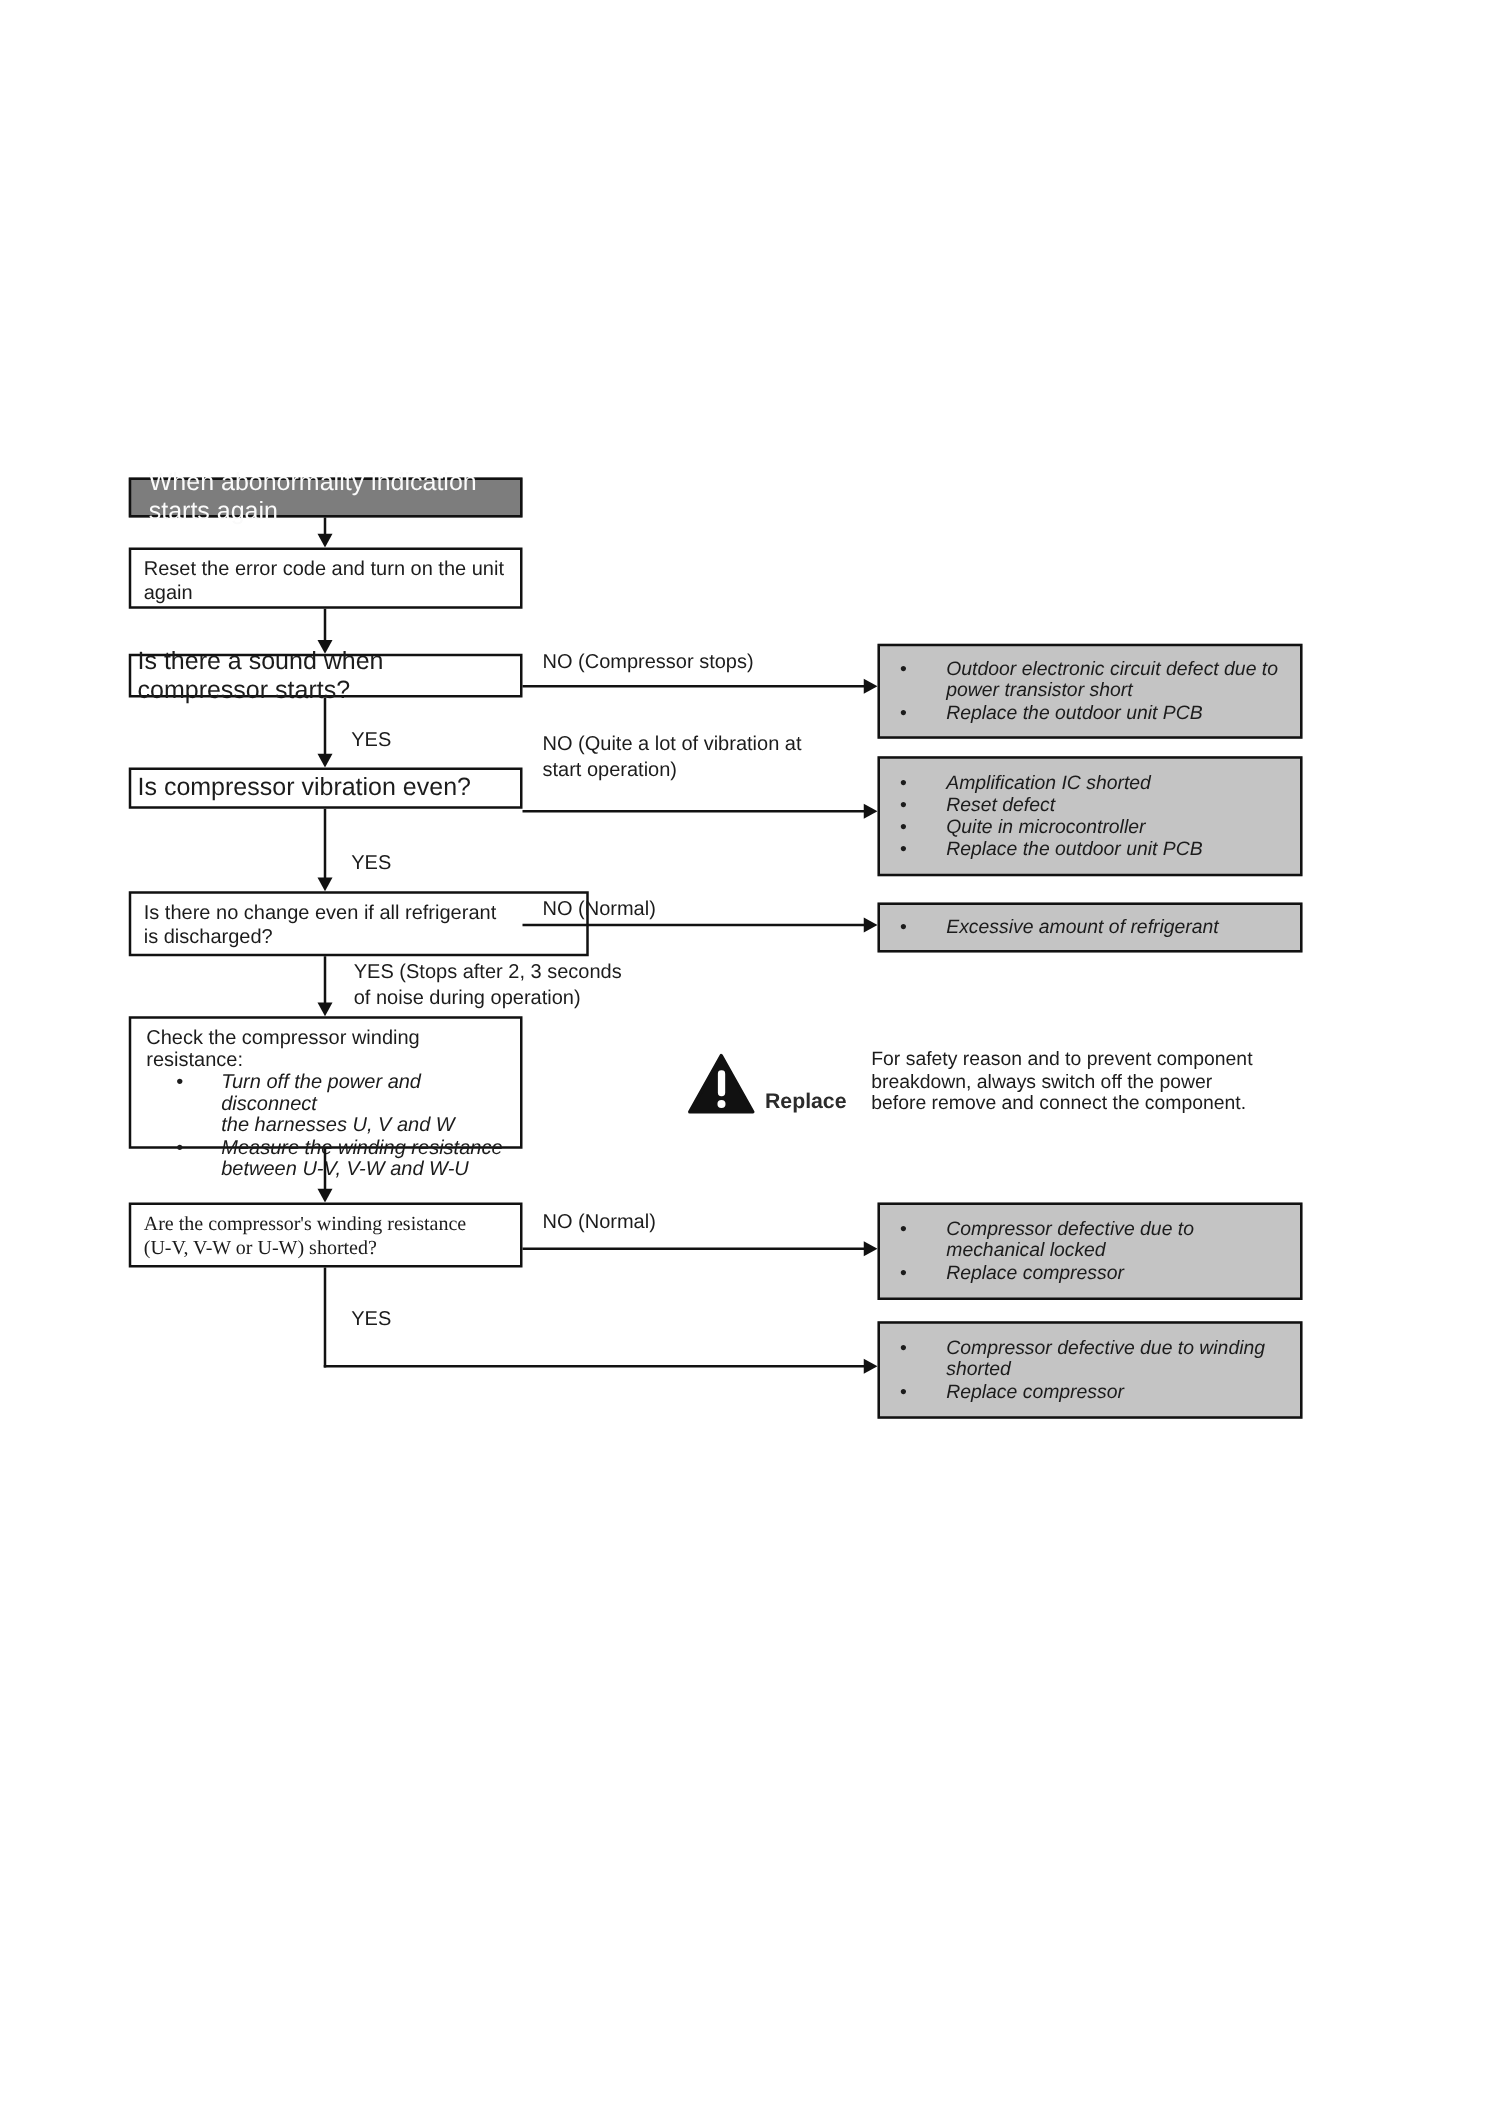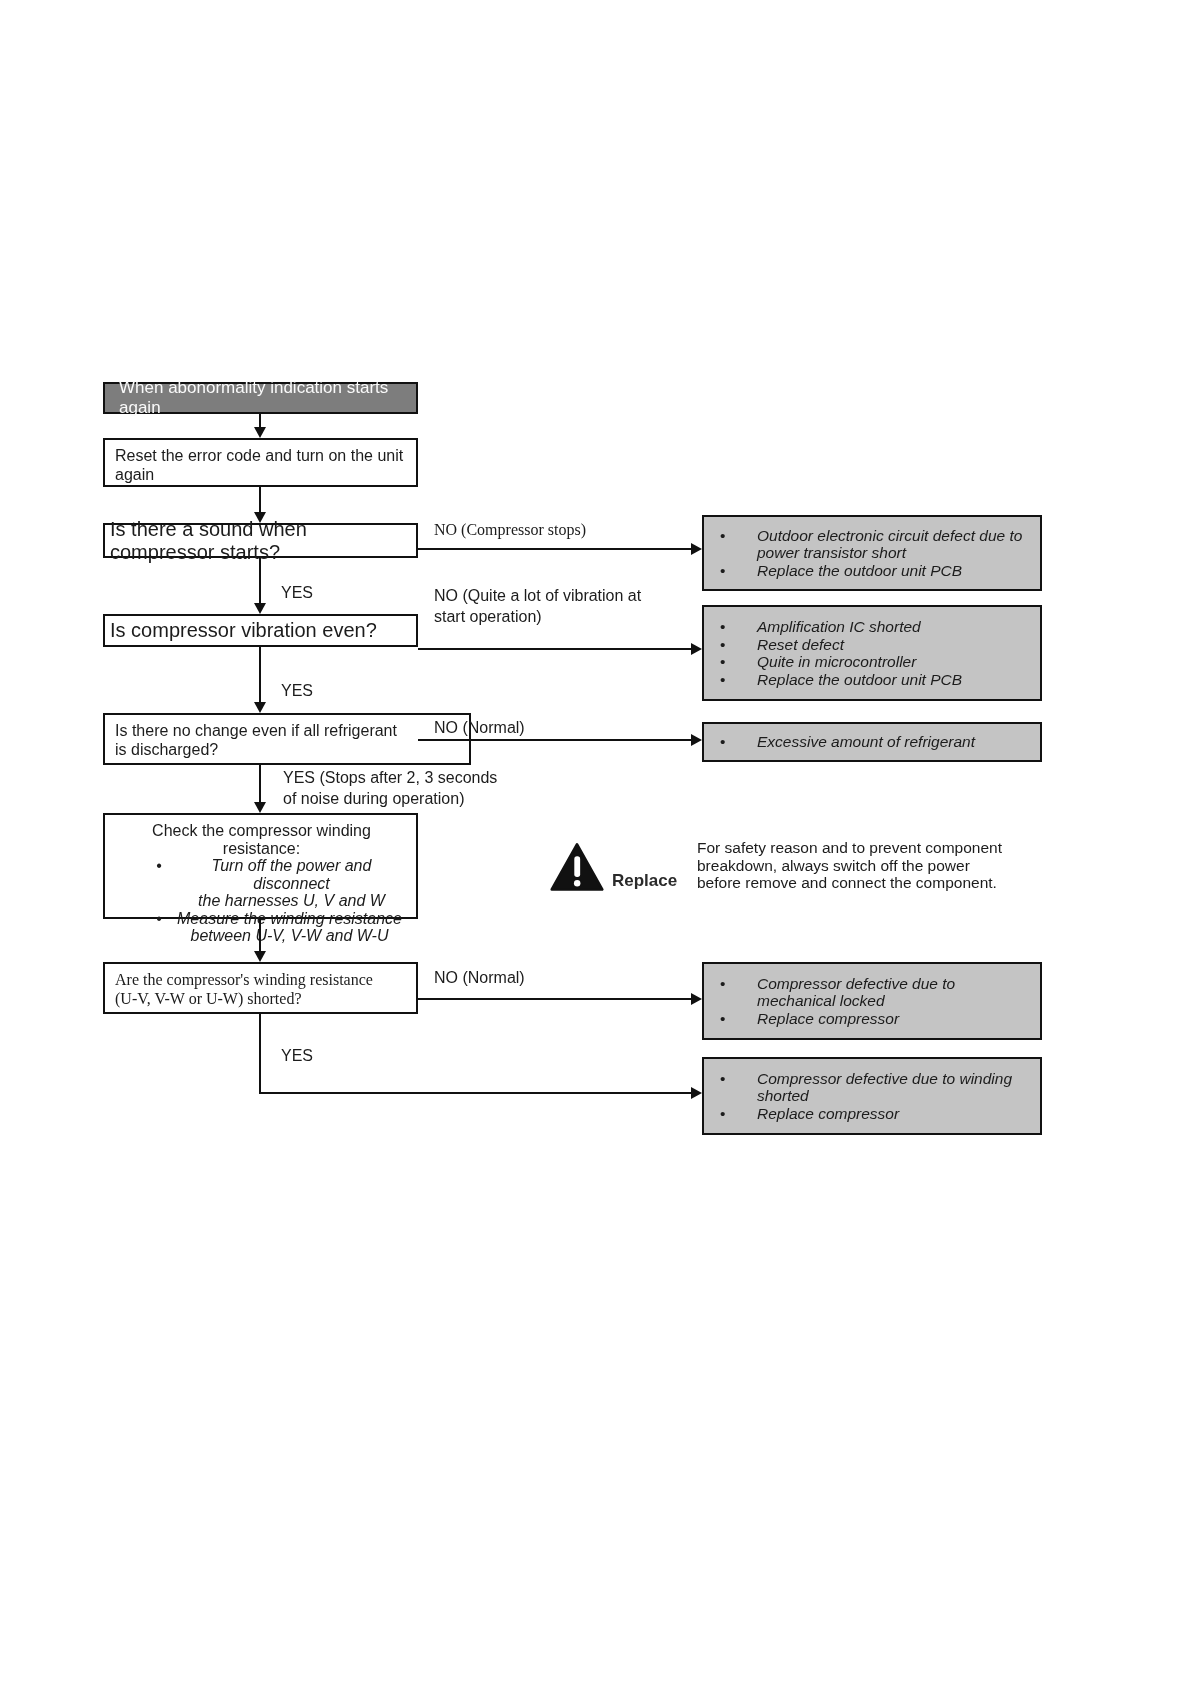--- a/index.html
+++ b/index.html
@@ -4,25 +4,25 @@
 <style>
   html,body { margin:0; padding:0; background:#ffffff; }
   #page {
     position:relative; width:1190px; height:1684px; background:#ffffff;
     font-family:"Liberation Sans", sans-serif; color:#1c1c1c; overflow:hidden;
   }
   .box { position:absolute; box-sizing:border-box; border:2px solid #111111; background:#ffffff; }
   .start {
     left:103px; top:382px; width:315px; height:32px;
     background:#7d7d7d; color:#fafafa; display:flex; align-items:center;
-    padding-left:14px; font-size:17px;
+    padding-left:14px; font-size:20px;
   }
   .q { display:flex; align-items:center; padding-left:5px; font-size:20px; }
   .ml { padding:6px 10px; font-size:16px; line-height:19px; white-space:pre-line; }
-  .checkbox { padding:7px 10px 0 12px; font-size:16px; line-height:17.5px;text-align:center; }
+  .checkbox { padding:7px 10px 0 12px; font-size:16px; line-height:17.5px; }
   .rbox {
     left:702px; width:340px; background:#c4c4c4;
     display:flex; flex-direction:column; justify-content:center;
     padding-left:16px; padding-right:6px; font-size:15.5px; line-height:17.5px;
   }
   .brow { display:flex; }
   .bmark { width:37px; flex:none; }
   .brow2 { display:flex; padding-left:24px; }
   .bmark2 { width:36px; flex:none; }
   .btext { white-space:pre-line;font-style:italic; }
@@ -49,21 +49,21 @@
   <div class="a-d" style="top:427px;"></div>
 
   <div class="box ml" style="left:103px;top:438px;width:315px;height:49px;">Reset the error code and turn on the unit
 again</div>
 
   <div class="vline" style="top:487px;height:27px;"></div>
   <div class="a-d" style="top:512px;"></div>
 
   <div class="box q" style="left:103px;top:523px;width:315px;height:35px;">Is there a sound when compressor starts?</div>
 
-  <div class="lbl" style="left:434px;top:520px;font-family:Liberation Serif, serif;">NO (Compressor stops)</div>
+  <div class="lbl" style="left:434px;top:520px;">NO (Compressor stops)</div>
   <div class="hline" style="left:418px;top:548px;width:274px;"></div>
   <div class="a-r" style="top:543px;"></div>
 
   <div class="box rbox" style="top:515px;height:76px;">
     <div class="brow">
       <span class="bmark">•</span>
       <span class="btext">Outdoor electronic circuit defect due to
 power transistor short</span>
     </div>
     <div class="brow">

